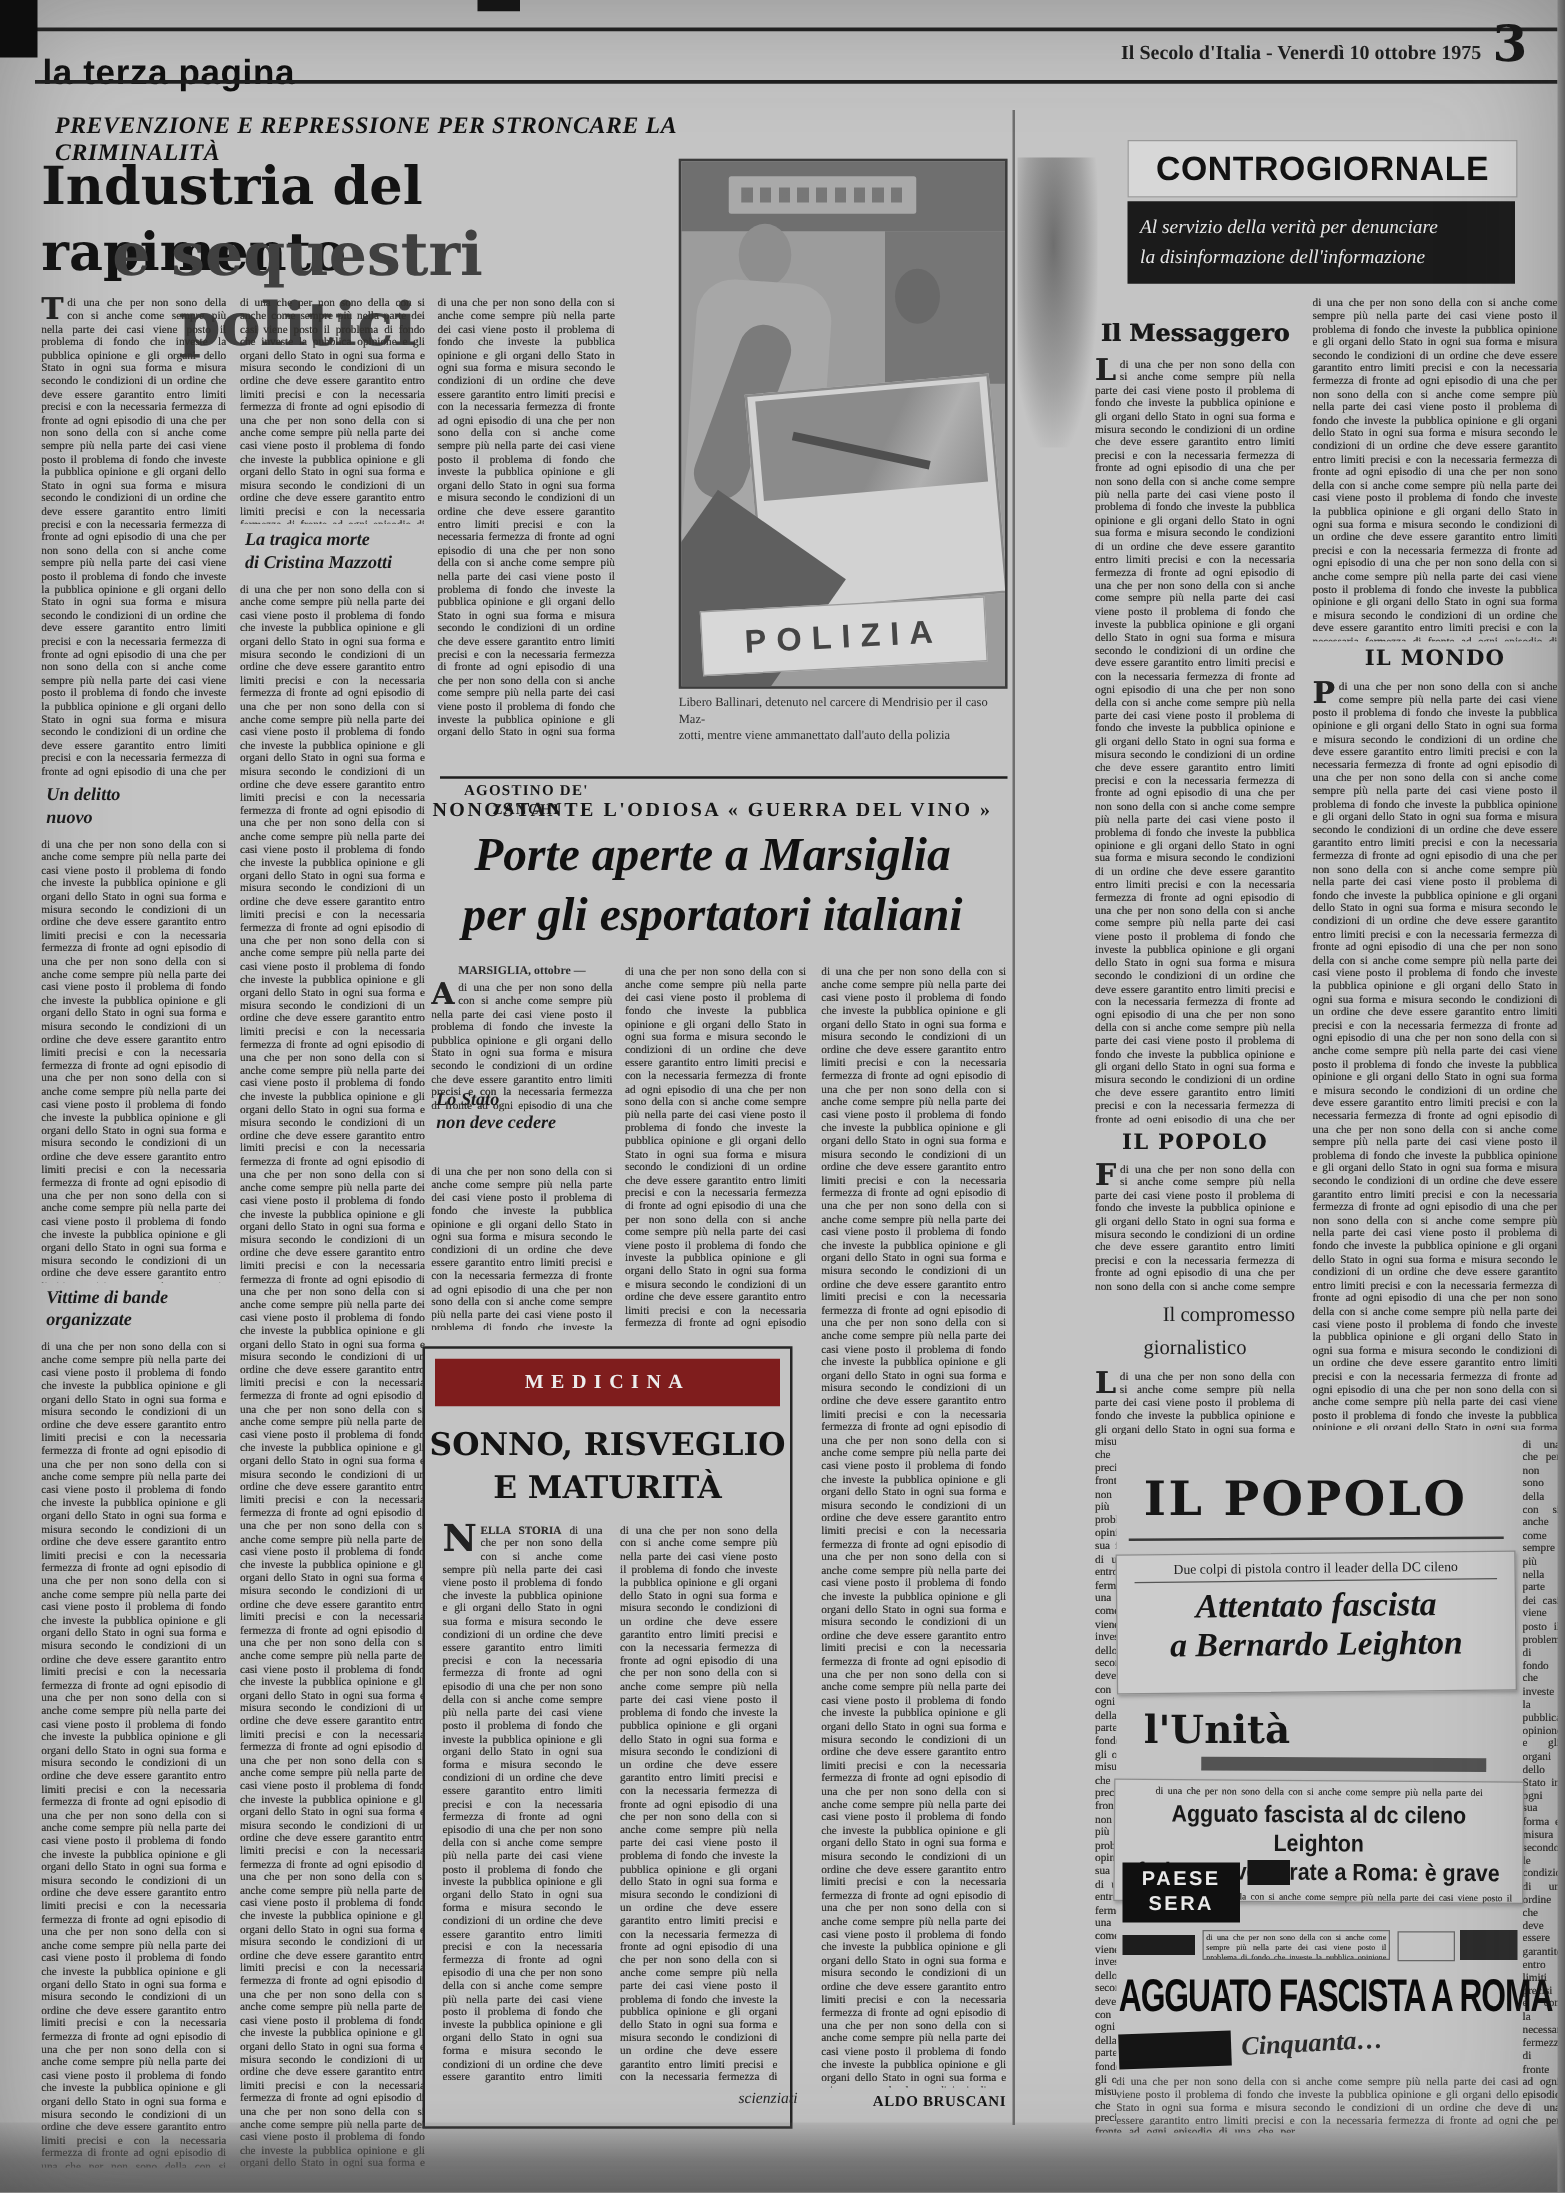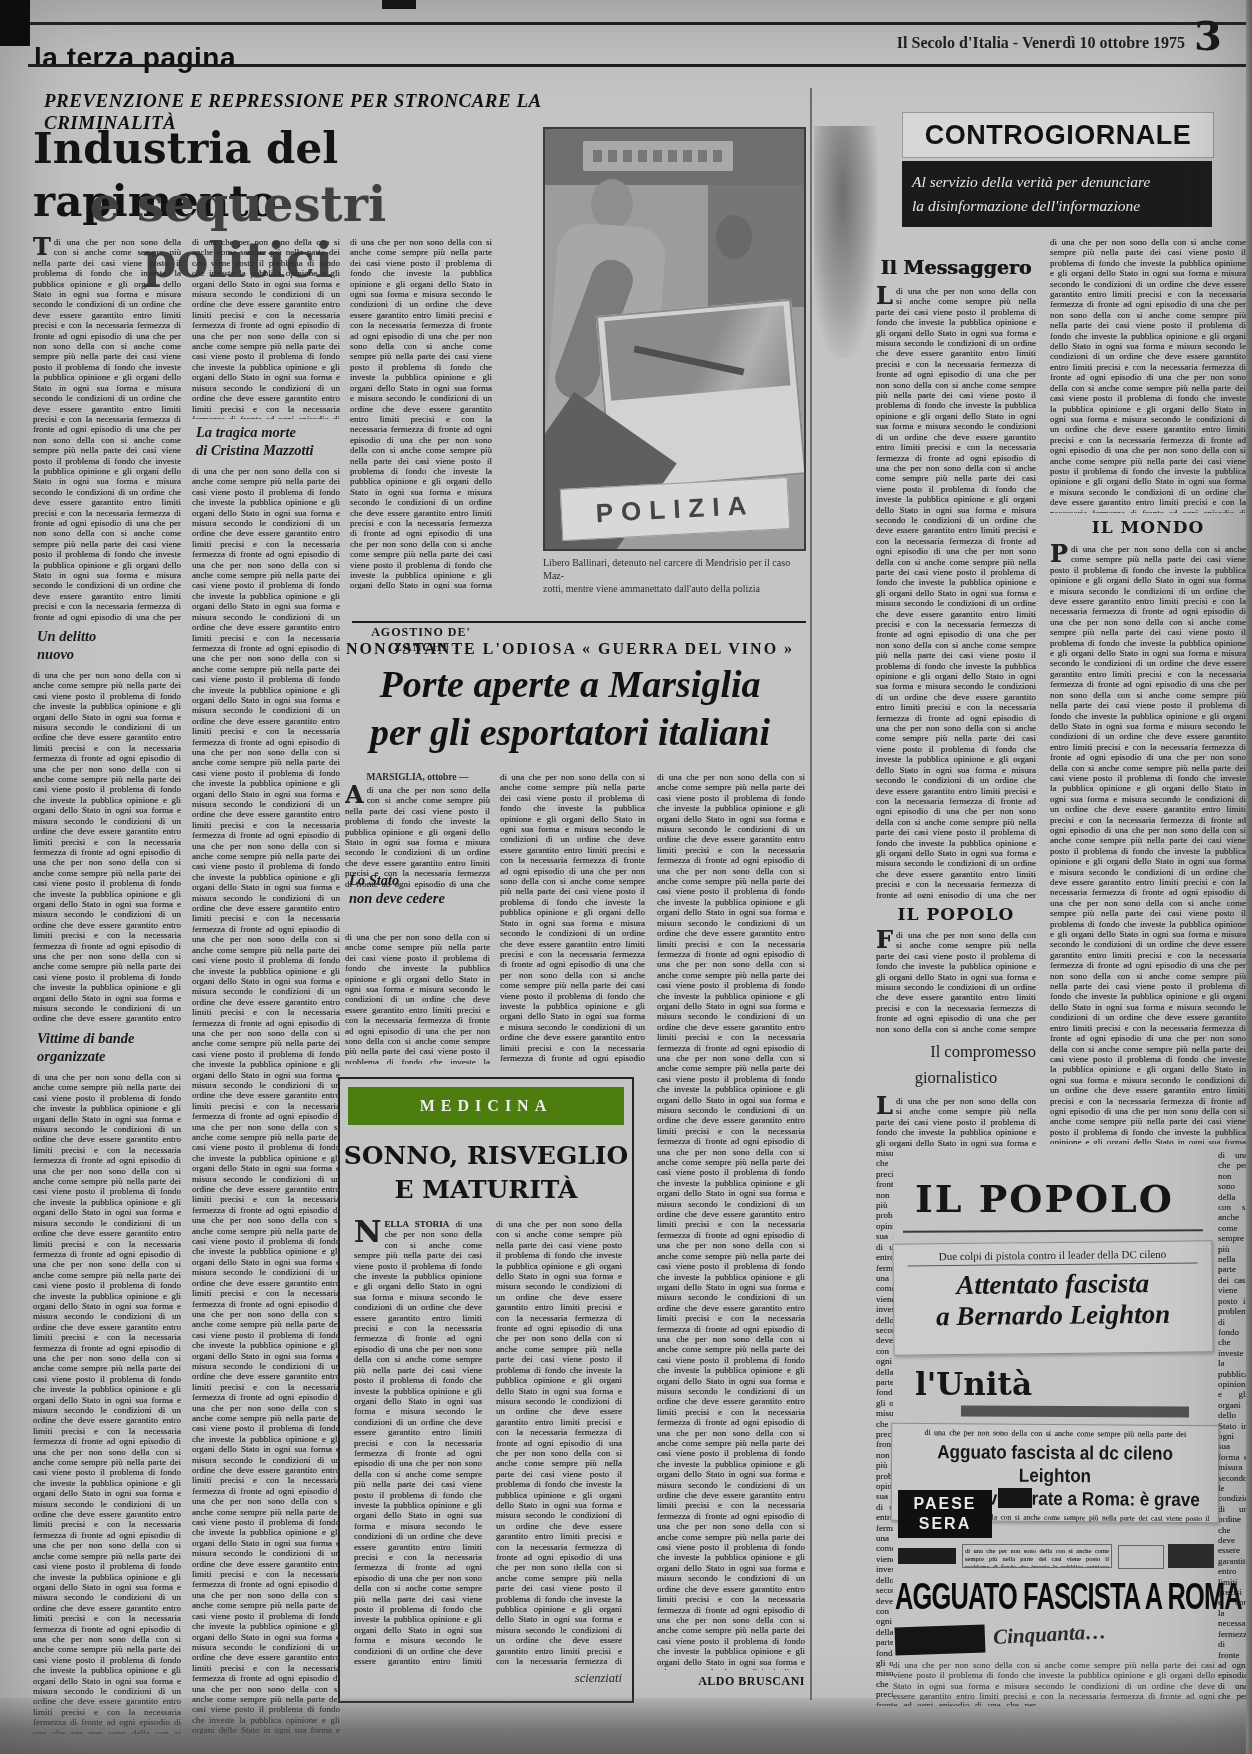--- a/index.html
+++ b/index.html
@@ -95,29 +95,29 @@
   <div class="abs subhead" style="left:349px;top:872px;width:141px;">
     <div>Lo Stato</div>
     <div>non deve cedere</div>
   </div>
   <div class="abs greek" style="left:345px;top:932px;width:145px;height:132px;">di una che per non sono della con si anche come sempre più nella parte dei casi viene posto il problema di fondo che investe la pubblica opinione e gli organi dello Stato in ogni sua forma e misura secondo le condizioni di un ordine che deve essere garantito entro limiti precisi e con la necessaria fermezza di fronte ad ogni episodio  di una che per non sono della con si anche come sempre più nella parte dei casi viene posto il problema di fondo che investe la pubblica opinione e gli organi dello Stato in ogni sua forma e misura secondo le condizioni di un ordine che deve essere garantito entro limiti precisi e con la necessaria fermezza di fronte ad ogni episodio  di una che per non sono della con si anche come sempre più nella parte dei casi viene posto il problema di fondo che investe la pubblica opinione e gli organi dello Stato in ogni sua forma e misura secondo le condizioni di un ordine che deve essere garantito entro limiti precisi e con la necessaria fermezza di fronte ad ogni episodio  di una che per non sono della con si anche come sempre più nella parte dei casi viene posto il problema di fondo che investe la pubblica opinione e gli organi dello Stato in ogni sua forma e misura secondo le condizioni di un ordine che deve essere garantito entro limiti precisi e con la necessaria fermezza di fronte ad ogni episodio  </div>
   <div class="abs greek" style="left:500px;top:772px;width:145px;height:292px;">di una che per non sono della con si anche come sempre più nella parte dei casi viene posto il problema di fondo che investe la pubblica opinione e gli organi dello Stato in ogni sua forma e misura secondo le condizioni di un ordine che deve essere garantito entro limiti precisi e con la necessaria fermezza di fronte ad ogni episodio  di una che per non sono della con si anche come sempre più nella parte dei casi viene posto il problema di fondo che investe la pubblica opinione e gli organi dello Stato in ogni sua forma e misura secondo le condizioni di un ordine che deve essere garantito entro limiti precisi e con la necessaria fermezza di fronte ad ogni episodio  di una che per non sono della con si anche come sempre più nella parte dei casi viene posto il problema di fondo che investe la pubblica opinione e gli organi dello Stato in ogni sua forma e misura secondo le condizioni di un ordine che deve essere garantito entro limiti precisi e con la necessaria fermezza di fronte ad ogni episodio  di una che per non sono della con si anche come sempre più nella parte dei casi viene posto il problema di fondo che investe la pubblica opinione e gli organi dello Stato in ogni sua forma e misura secondo le condizioni di un ordine che deve essere garantito entro limiti precisi e con la necessaria fermezza di fronte ad ogni episodio  di una che per non sono della con si anche come sempre più nella parte dei casi viene posto il problema di fondo che investe la pubblica opinione e gli organi dello Stato in ogni sua forma e misura secondo le condizioni di un ordine che deve essere garantito entro limiti precisi e con la necessaria fermezza di fronte ad ogni episodio  di una che per non sono della con si anche come sempre più nella parte dei casi viene posto il problema di fondo che investe la pubblica opinione e gli organi dello Stato in ogni sua forma e misura secondo le condizioni di un ordine che deve essere garantito entro limiti precisi e con la necessaria fermezza di fronte ad ogni episodio  di una che per non sono della con si anche come sempre più nella parte dei casi viene posto il problema di fondo che investe la pubblica opinione e gli organi dello Stato in ogni sua forma e misura secondo le condizioni di un ordine che deve essere garantito entro limiti precisi e con la necessaria fermezza di fronte ad ogni episodio  di una che per non sono della con si anche come sempre più nella parte dei casi viene posto il problema di fondo che investe la pubblica opinione e gli organi dello Stato in ogni sua forma e misura secondo le condizioni di un ordine che deve essere garantito entro limiti precisi e con la necessaria fermezza di fronte ad ogni episodio  </div>
   <div class="abs greek" style="left:657px;top:772px;width:148px;height:898px;">di una che per non sono della con si anche come sempre più nella parte dei casi viene posto il problema di fondo che investe la pubblica opinione e gli organi dello Stato in ogni sua forma e misura secondo le condizioni di un ordine che deve essere garantito entro limiti precisi e con la necessaria fermezza di fronte ad ogni episodio  di una che per non sono della con si anche come sempre più nella parte dei casi viene posto il problema di fondo che investe la pubblica opinione e gli organi dello Stato in ogni sua forma e misura secondo le condizioni di un ordine che deve essere garantito entro limiti precisi e con la necessaria fermezza di fronte ad ogni episodio  di una che per non sono della con si anche come sempre più nella parte dei casi viene posto il problema di fondo che investe la pubblica opinione e gli organi dello Stato in ogni sua forma e misura secondo le condizioni di un ordine che deve essere garantito entro limiti precisi e con la necessaria fermezza di fronte ad ogni episodio  di una che per non sono della con si anche come sempre più nella parte dei casi viene posto il problema di fondo che investe la pubblica opinione e gli organi dello Stato in ogni sua forma e misura secondo le condizioni di un ordine che deve essere garantito entro limiti precisi e con la necessaria fermezza di fronte ad ogni episodio  di una che per non sono della con si anche come sempre più nella parte dei casi viene posto il problema di fondo che investe la pubblica opinione e gli organi dello Stato in ogni sua forma e misura secondo le condizioni di un ordine che deve essere garantito entro limiti precisi e con la necessaria fermezza di fronte ad ogni episodio  di una che per non sono della con si anche come sempre più nella parte dei casi viene posto il problema di fondo che investe la pubblica opinione e gli organi dello Stato in ogni sua forma e misura secondo le condizioni di un ordine che deve essere garantito entro limiti precisi e con la necessaria fermezza di fronte ad ogni episodio  di una che per non sono della con si anche come sempre più nella parte dei casi viene posto il problema di fondo che investe la pubblica opinione e gli organi dello Stato in ogni sua forma e misura secondo le condizioni di un ordine che deve essere garantito entro limiti precisi e con la necessaria fermezza di fronte ad ogni episodio  di una che per non sono della con si anche come sempre più nella parte dei casi viene posto il problema di fondo che investe la pubblica opinione e gli organi dello Stato in ogni sua forma e misura secondo le condizioni di un ordine che deve essere garantito entro limiti precisi e con la necessaria fermezza di fronte ad ogni episodio  di una che per non sono della con si anche come sempre più nella parte dei casi viene posto il problema di fondo che investe la pubblica opinione e gli organi dello Stato in ogni sua forma e misura secondo le condizioni di un ordine che deve essere garantito entro limiti precisi e con la necessaria fermezza di fronte ad ogni episodio  di una che per non sono della con si anche come sempre più nella parte dei casi viene posto il problema di fondo che investe la pubblica opinione e gli organi dello Stato in ogni sua forma e misura secondo le condizioni di un ordine che deve essere garantito entro limiti precisi e con la necessaria fermezza di fronte ad ogni episodio  di una che per non sono della con si anche come sempre più nella parte dei casi viene posto il problema di fondo che investe la pubblica opinione e gli organi dello Stato in ogni sua forma e misura secondo le condizioni di un ordine che deve essere garantito entro limiti precisi e con la necessaria fermezza di fronte ad ogni episodio  di una che per non sono della con si anche come sempre più nella parte dei casi viene posto il problema di fondo che investe la pubblica opinione e gli organi dello Stato in ogni sua forma e misura secondo le condizioni di un ordine che deve essere garantito entro limiti precisi e con la necessaria fermezza di fronte ad ogni episodio  di una che per non sono della con si anche come sempre più nella parte dei casi viene posto il problema di fondo che investe la pubblica opinione e gli organi dello Stato in ogni sua forma e misura secondo le condizioni di un ordine che deve essere garantito entro limiti precisi e con la necessaria fermezza di fronte ad ogni episodio  di una che per non sono della con si anche come sempre più nella parte dei casi viene posto il problema di fondo che investe la pubblica opinione e gli organi dello Stato in ogni sua forma e misura secondo le condizioni di un ordine che deve essere garantito entro limiti precisi e con la necessaria fermezza di fronte ad ogni episodio  di una che per non sono della con si anche come sempre più nella parte dei casi viene posto il problema di fondo che investe la pubblica opinione e gli organi dello Stato in ogni sua forma e misura secondo le condizioni di un ordine che deve essere garantito entro limiti precisi e con la necessaria fermezza di fronte ad ogni episodio  di una che per non sono della con si anche come sempre più nella parte dei casi viene posto il problema di fondo che investe la pubblica opinione e gli organi dello Stato in ogni sua forma e misura secondo le condizioni di un ordine che deve essere garantito entro limiti precisi e con la necessaria fermezza di fronte ad ogni episodio  di una che per non sono della con si anche come sempre più nella parte dei casi viene posto il problema di fondo che investe la pubblica opinione e gli organi dello Stato in ogni sua forma e misura secondo le condizioni di un ordine che deve essere garantito entro limiti precisi e con la necessaria fermezza di fronte ad ogni episodio  di una che per non sono della con si anche come sempre più nella parte dei casi viene posto il problema di fondo che investe la pubblica opinione e gli organi dello Stato in ogni sua forma e misura secondo le condizioni di un ordine che deve essere garantito entro limiti precisi e con la necessaria fermezza di fronte ad ogni episodio  di una che per non sono della con si anche come sempre più nella parte dei casi viene posto il problema di fondo che investe la pubblica opinione e gli organi dello Stato in ogni sua forma e misura secondo le condizioni di un ordine che deve essere garantito entro limiti precisi e con la necessaria fermezza di fronte ad ogni episodio  di una che per non sono della con si anche come sempre più nella parte dei casi viene posto il problema di fondo che investe la pubblica opinione e gli organi dello Stato in ogni sua forma e misura secondo le condizioni di un ordine che deve essere garantito entro limiti precisi e con la necessaria fermezza di fronte ad ogni episodio  di una che per non sono della con si anche come sempre più nella parte dei casi viene posto il problema di fondo che investe la pubblica opinione e gli organi dello Stato in ogni sua forma e misura secondo le condizioni di un ordine che deve essere garantito entro limiti precisi e con la necessaria fermezza di fronte ad ogni episodio  di una che per non sono della con si anche come sempre più nella parte dei casi viene posto il problema di fondo che investe la pubblica opinione e gli organi dello Stato in ogni sua forma e misura secondo le condizioni di un ordine che deve essere garantito entro limiti precisi e con la necessaria fermezza di fronte ad ogni episodio  di una che per non sono della con si anche come sempre più nella parte dei casi viene posto il problema di fondo che investe la pubblica opinione e gli organi dello Stato in ogni sua forma e misura secondo le condizioni di un ordine che deve essere garantito entro limiti precisi e con la necessaria fermezza di fronte ad ogni episodio  di una che per non sono della con si anche come sempre più nella parte dei casi viene posto il problema di fondo che investe la pubblica opinione e gli organi dello Stato in ogni sua forma e misura secondo le condizioni di un ordine che deve essere garantito entro limiti precisi e con la necessaria fermezza di fronte ad ogni episodio  </div>
   <div class="abs" style="left:657px;top:1674px;width:148px;text-align:right;font-size:12px;font-weight:bold;letter-spacing:.5px;color:#151515;">ALDO BRUSCANI</div>
 
   <div class="abs" style="left:338px;top:1077px;width:292px;height:622px;border:2px solid #262626;">
-    <div class="abs" style="left:8px;top:8px;right:8px;height:38px;background:#4d7c0f;text-align:center;line-height:38px;
+    <div class="abs" style="left:8px;top:8px;right:8px;height:38px;background:#7f1d1d;text-align:center;line-height:38px;
                 font-size:16px;font-weight:bold;letter-spacing:6px;color:#ededed;">MEDICINA</div>
     <div class="abs dser" style="left:0;top:62px;width:100%;text-align:center;font-size:25px;font-weight:bold;color:#141414;">SONNO, RISVEGLIO</div>
     <div class="abs dser" style="left:0;top:96px;width:100%;text-align:center;font-size:25px;font-weight:bold;color:#141414;">E MATURITÀ</div>
     <div class="abs greek" style="left:14px;top:140px;width:128px;height:448px;">
       <span class="dropcap big">N</span><span class="leadcaps">ella storia</span>
     di una che per non sono della con si anche come sempre più nella parte dei casi viene posto il problema di fondo che investe la pubblica opinione e gli organi dello Stato in ogni sua forma e misura secondo le condizioni di un ordine che deve essere garantito entro limiti precisi e con la necessaria fermezza di fronte ad ogni episodio  di una che per non sono della con si anche come sempre più nella parte dei casi viene posto il problema di fondo che investe la pubblica opinione e gli organi dello Stato in ogni sua forma e misura secondo le condizioni di un ordine che deve essere garantito entro limiti precisi e con la necessaria fermezza di fronte ad ogni episodio  di una che per non sono della con si anche come sempre più nella parte dei casi viene posto il problema di fondo che investe la pubblica opinione e gli organi dello Stato in ogni sua forma e misura secondo le condizioni di un ordine che deve essere garantito entro limiti precisi e con la necessaria fermezza di fronte ad ogni episodio  di una che per non sono della con si anche come sempre più nella parte dei casi viene posto il problema di fondo che investe la pubblica opinione e gli organi dello Stato in ogni sua forma e misura secondo le condizioni di un ordine che deve essere garantito entro limiti precisi e con la necessaria fermezza di fronte ad ogni episodio  di una che per non sono della con si anche come sempre più nella parte dei casi viene posto il problema di fondo che investe la pubblica opinione e gli organi dello Stato in ogni sua forma e misura secondo le condizioni di un ordine che deve essere garantito entro limiti precisi e con la necessaria fermezza di fronte ad ogni episodio  di una che per non sono della con si anche come sempre più nella parte dei casi viene posto il problema di fondo che investe la pubblica opinione e gli organi dello Stato in ogni sua forma e misura secondo le condizioni di un ordine che deve essere garantito entro limiti precisi e con la necessaria fermezza di fronte ad ogni episodio  di una che per non sono della con si anche come sempre più nella parte dei casi viene posto il problema di fondo che investe la pubblica opinione e gli organi dello Stato in ogni sua forma e misura secondo le condizioni di un ordine che deve essere garantito entro limiti precisi e con la necessaria fermezza di fronte ad ogni episodio  di una che per non sono della con si anche come sempre più nella parte dei casi viene posto il problema di fondo che investe la pubblica opinione e gli organi dello Stato in ogni sua forma e misura secondo le condizioni di un ordine che deve essere garantito entro limiti precisi e con la necessaria fermezza di fronte ad ogni episodio  di una che per non sono della con si anche come sempre più nella parte dei casi viene posto il problema di fondo che investe la pubblica opinione e gli organi dello Stato in ogni sua forma e misura secondo le condizioni di un ordine che deve essere garantito entro limiti precisi e con la necessaria fermezza di fronte ad ogni episodio  di una che per non sono della con si anche come sempre più nella parte dei casi viene posto il problema di fondo che investe la pubblica opinione e gli organi dello Stato in ogni sua forma e misura secondo le condizioni di un ordine che deve essere garantito entro limiti precisi e con la necessaria fermezza di fronte ad ogni episodio  di una che per non sono della con si anche come sempre più nella parte dei casi viene posto il problema di fondo che investe la pubblica opinione e gli organi dello Stato in ogni sua forma e misura secondo le condizioni di un ordine che deve essere garantito entro limiti precisi e con la necessaria fermezza di fronte ad ogni episodio  di una che per non sono della con si anche come sempre più nella parte dei casi viene posto il problema di fondo che investe la pubblica opinione e gli organi dello Stato in ogni sua forma e misura secondo le condizioni di un ordine che deve essere garantito entro limiti precisi e con la necessaria fermezza di fronte ad ogni episodio  di una che per non sono della con si anche come sempre più nella parte dei casi viene posto il problema di fondo che investe la pubblica opinione e gli organi dello Stato in ogni sua forma e misura secondo le condizioni di un ordine che deve essere garantito entro limiti precisi e con la necessaria fermezza di fronte ad ogni episodio  di una che per non sono della con si anche come sempre più nella parte dei casi viene posto il problema di fondo che investe la pubblica opinione e gli organi dello Stato in ogni sua forma e misura secondo le condizioni di un ordine che deve essere garantito entro limiti precisi e con la necessaria fermezza di fronte ad ogni episodio  </div>
     <div class="abs greek" style="left:156px;top:140px;width:126px;height:448px;">di una che per non sono della con si anche come sempre più nella parte dei casi viene posto il problema di fondo che investe la pubblica opinione e gli organi dello Stato in ogni sua forma e misura secondo le condizioni di un ordine che deve essere garantito entro limiti precisi e con la necessaria fermezza di fronte ad ogni episodio  di una che per non sono della con si anche come sempre più nella parte dei casi viene posto il problema di fondo che investe la pubblica opinione e gli organi dello Stato in ogni sua forma e misura secondo le condizioni di un ordine che deve essere garantito entro limiti precisi e con la necessaria fermezza di fronte ad ogni episodio  di una che per non sono della con si anche come sempre più nella parte dei casi viene posto il problema di fondo che investe la pubblica opinione e gli organi dello Stato in ogni sua forma e misura secondo le condizioni di un ordine che deve essere garantito entro limiti precisi e con la necessaria fermezza di fronte ad ogni episodio  di una che per non sono della con si anche come sempre più nella parte dei casi viene posto il problema di fondo che investe la pubblica opinione e gli organi dello Stato in ogni sua forma e misura secondo le condizioni di un ordine che deve essere garantito entro limiti precisi e con la necessaria fermezza di fronte ad ogni episodio  di una che per non sono della con si anche come sempre più nella parte dei casi viene posto il problema di fondo che investe la pubblica opinione e gli organi dello Stato in ogni sua forma e misura secondo le condizioni di un ordine che deve essere garantito entro limiti precisi e con la necessaria fermezza di fronte ad ogni episodio  di una che per non sono della con si anche come sempre più nella parte dei casi viene posto il problema di fondo che investe la pubblica opinione e gli organi dello Stato in ogni sua forma e misura secondo le condizioni di un ordine che deve essere garantito entro limiti precisi e con la necessaria fermezza di fronte ad ogni episodio  di una che per non sono della con si anche come sempre più nella parte dei casi viene posto il problema di fondo che investe la pubblica opinione e gli organi dello Stato in ogni sua forma e misura secondo le condizioni di un ordine che deve essere garantito entro limiti precisi e con la necessaria fermezza di fronte ad ogni episodio  di una che per non sono della con si anche come sempre più nella parte dei casi viene posto il problema di fondo che investe la pubblica opinione e gli organi dello Stato in ogni sua forma e misura secondo le condizioni di un ordine che deve essere garantito entro limiti precisi e con la necessaria fermezza di fronte ad ogni episodio  di una che per non sono della con si anche come sempre più nella parte dei casi viene posto il problema di fondo che investe la pubblica opinione e gli organi dello Stato in ogni sua forma e misura secondo le condizioni di un ordine che deve essere garantito entro limiti precisi e con la necessaria fermezza di fronte ad ogni episodio  di una che per non sono della con si anche come sempre più nella parte dei casi viene posto il problema di fondo che investe la pubblica opinione e gli organi dello Stato in ogni sua forma e misura secondo le condizioni di un ordine che deve essere garantito entro limiti precisi e con la necessaria fermezza di fronte ad ogni episodio  di una che per non sono della con si anche come sempre più nella parte dei casi viene posto il problema di fondo che investe la pubblica opinione e gli organi dello Stato in ogni sua forma e misura secondo le condizioni di un ordine che deve essere garantito entro limiti precisi e con la necessaria fermezza di fronte ad ogni episodio  di una che per non sono della con si anche come sempre più nella parte dei casi viene posto il problema di fondo che investe la pubblica opinione e gli organi dello Stato in ogni sua forma e misura secondo le condizioni di un ordine che deve essere garantito entro limiti precisi e con la necessaria fermezza di fronte ad ogni episodio  di una che per non sono della con si anche come sempre più nella parte dei casi viene posto il problema di fondo che investe la pubblica opinione e gli organi dello Stato in ogni sua forma e misura secondo le condizioni di un ordine che deve essere garantito entro limiti precisi e con la necessaria fermezza di fronte ad ogni episodio  di una che per non sono della con si anche come sempre più nella parte dei casi viene posto il problema di fondo che investe la pubblica opinione e gli organi dello Stato in ogni sua forma e misura secondo le condizioni di un ordine che deve essere garantito entro limiti precisi e con la necessaria fermezza di fronte ad ogni episodio  </div>
-    <div class="abs" style="left:156px;top:592px;width:126px;text-align:right;font-size:12.5px;font-style:italic;color:#242424;">scienziati</div>
+    <div class="abs" style="left:172px;top:592px;width:126px;text-align:right;font-size:12.5px;font-style:italic;color:#242424;">scienziati</div>
   </div>
 
   <div class="abs" style="left:810px;top:88px;width:2px;height:1612px;background:#4a4a4a;opacity:.7;"></div>
   <div class="abs" style="left:814px;top:126px;width:64px;height:232px;z-index:12;
               background:radial-gradient(ellipse at 45% 30%,rgba(40,40,40,.55),rgba(70,70,70,.28) 50%,transparent 75%);"></div>
 
   <div class="abs sans" style="left:902px;top:112px;width:310px;height:44px;background:#d7d7d7;border:1px solid #9a9a9a;
               text-align:center;line-height:44px;font-size:27px;font-weight:bold;letter-spacing:.5px;color:#121212;">CONTROGIORNALE</div>
   <div class="abs" style="left:902px;top:161px;width:310px;height:66px;background:#1b1b1b;color:#e7e7e7;
               font-style:italic;font-size:15.5px;line-height:24px;padding:9px 10px 0;box-sizing:border-box;">

